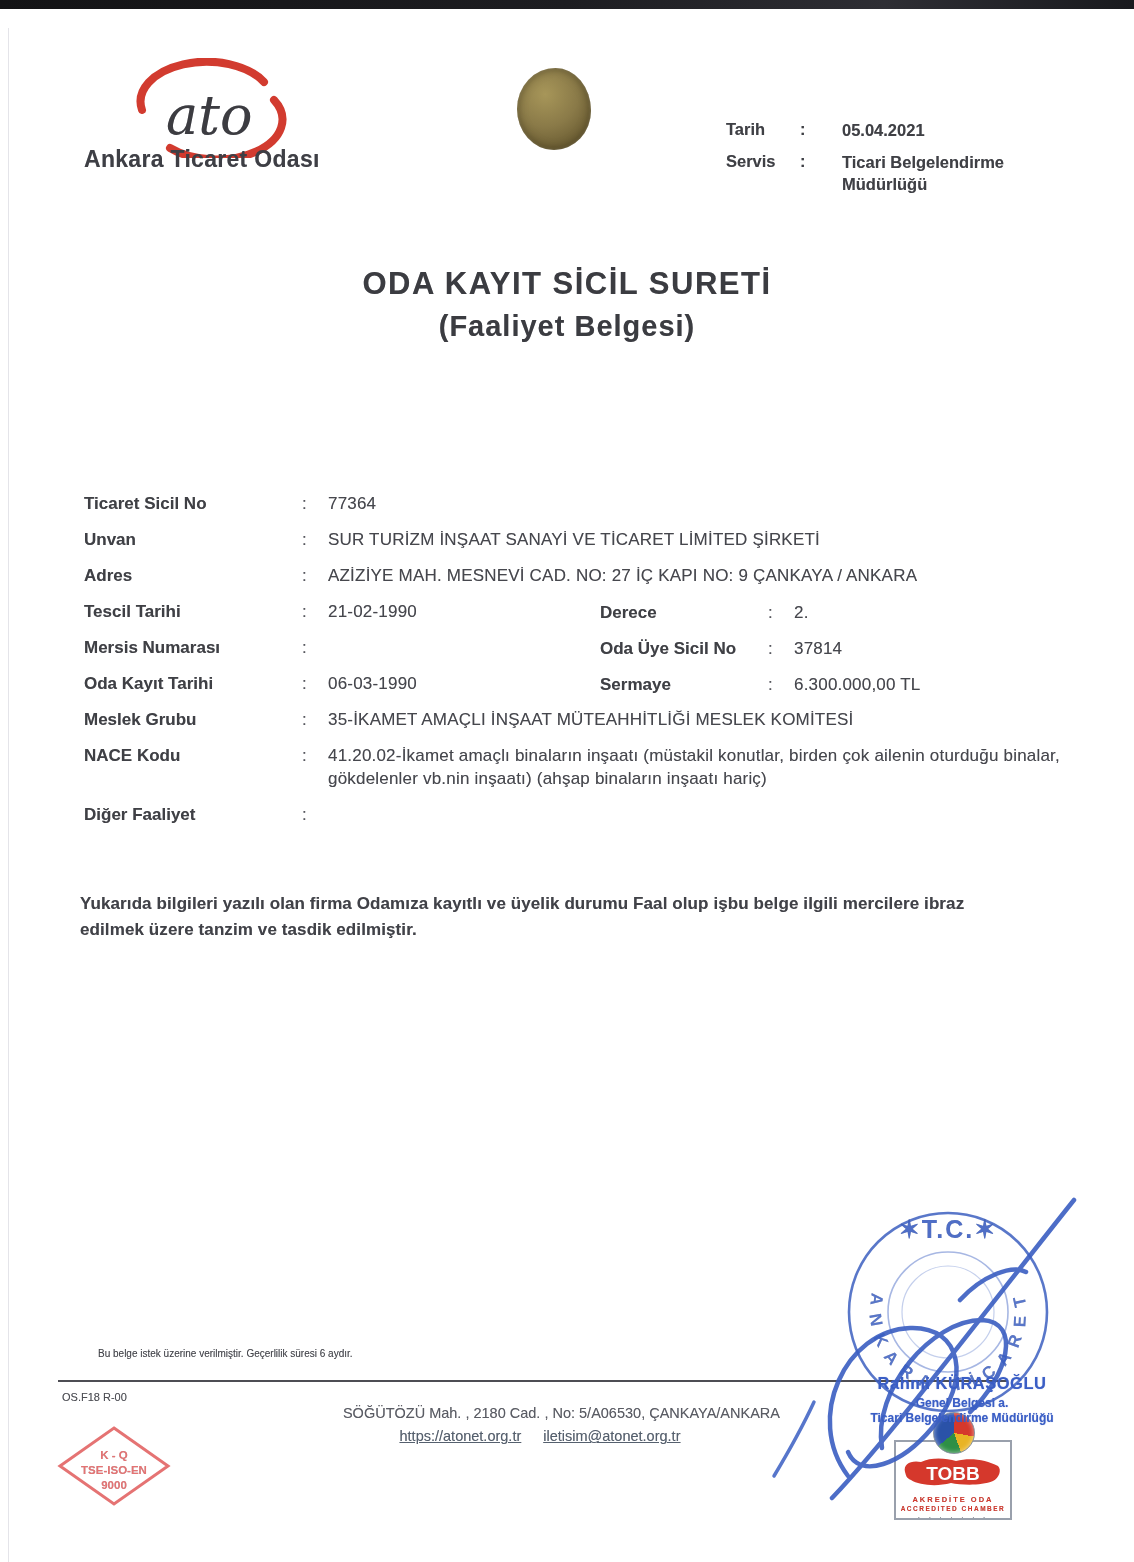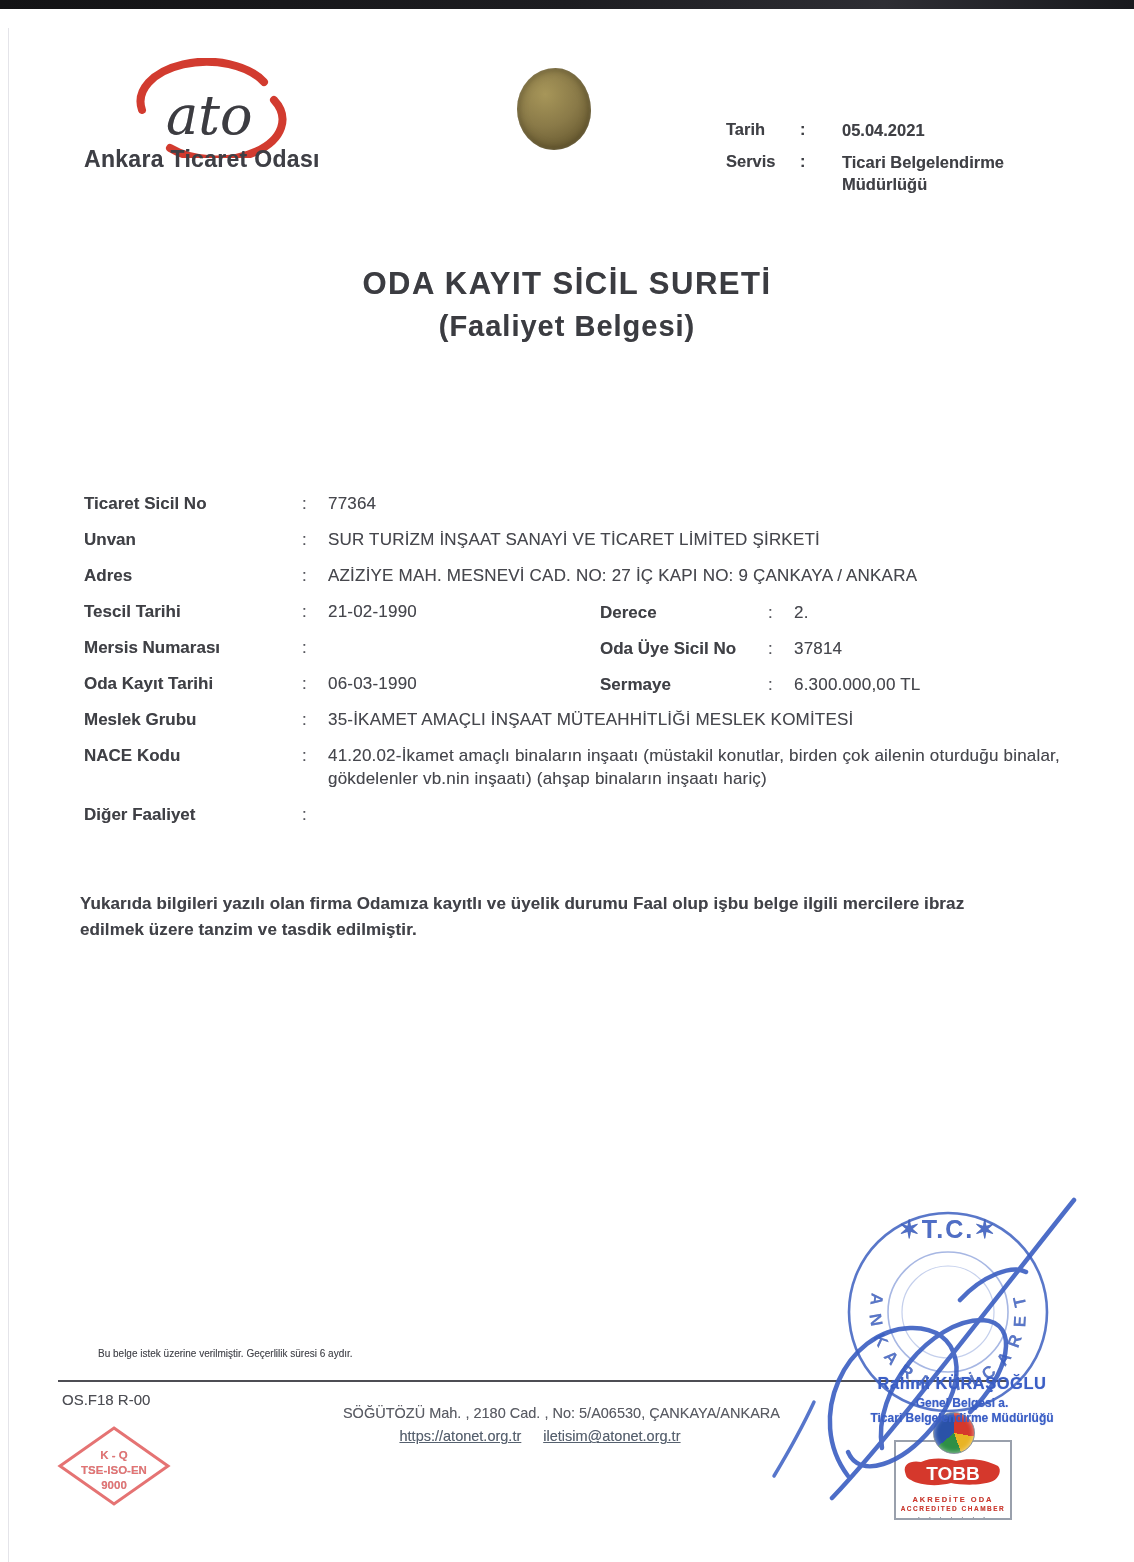--- a/index.html
+++ b/index.html
@@ -45,21 +45,21 @@
   .s-label { width:168px; font-weight:700; line-height:23px; }
   .s-colon { width:26px; line-height:23px; color:#56575e; }
   .s-value { line-height:23px; color:#46474d; letter-spacing:.2px; }
 
   .statement { position:absolute; left:80px; top:891px; width:952px;
     font-size:17px; font-weight:700; color:#414248; line-height:1.55; letter-spacing:.1px; }
 
   
   .validity { position:absolute; left:78px; top:1348px; font-size:10px; font-weight:400; color:#45464c;margin-left:20px; }
   .rule { position:absolute; left:58px; top:1380px; width:950px; height:2px; background:#4e4e54; }
-  .form-code { position:absolute; left:62px; top:1391px; font-size:15px; color:#4d4e54; }
+  .form-code { position:absolute; left:62px; top:1391px; font-size:11px; color:#4d4e54; }
 
   .footer { position:absolute; left:300px; top:1402px; width:480px; text-align:right;
     font-size:14.5px; color:#5a5c64; line-height:1.62; }
   .footer-links { display:flex; justify-content:center; gap:22px; }
   .footer-links span { text-decoration:underline; color:#55606e; }
 
   
   .tse { position:absolute; left:56px; top:1424px; }
   .tse text { font-weight:700; fill:#e57373; font-family:"Liberation Sans", sans-serif; }
 

